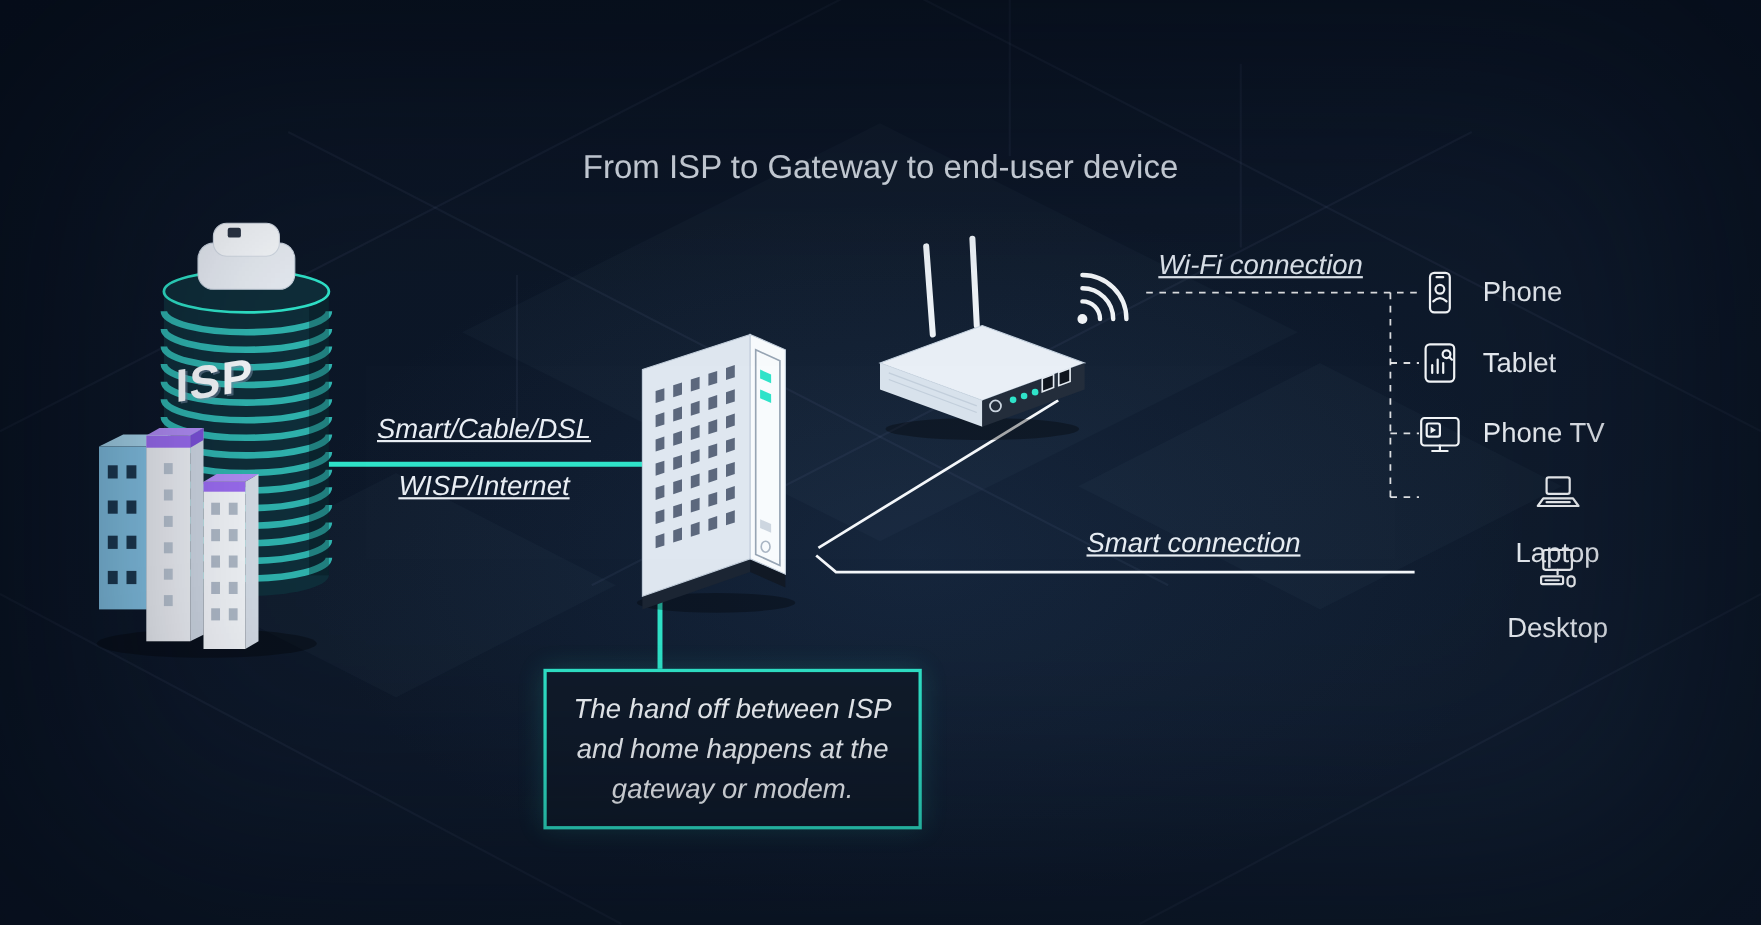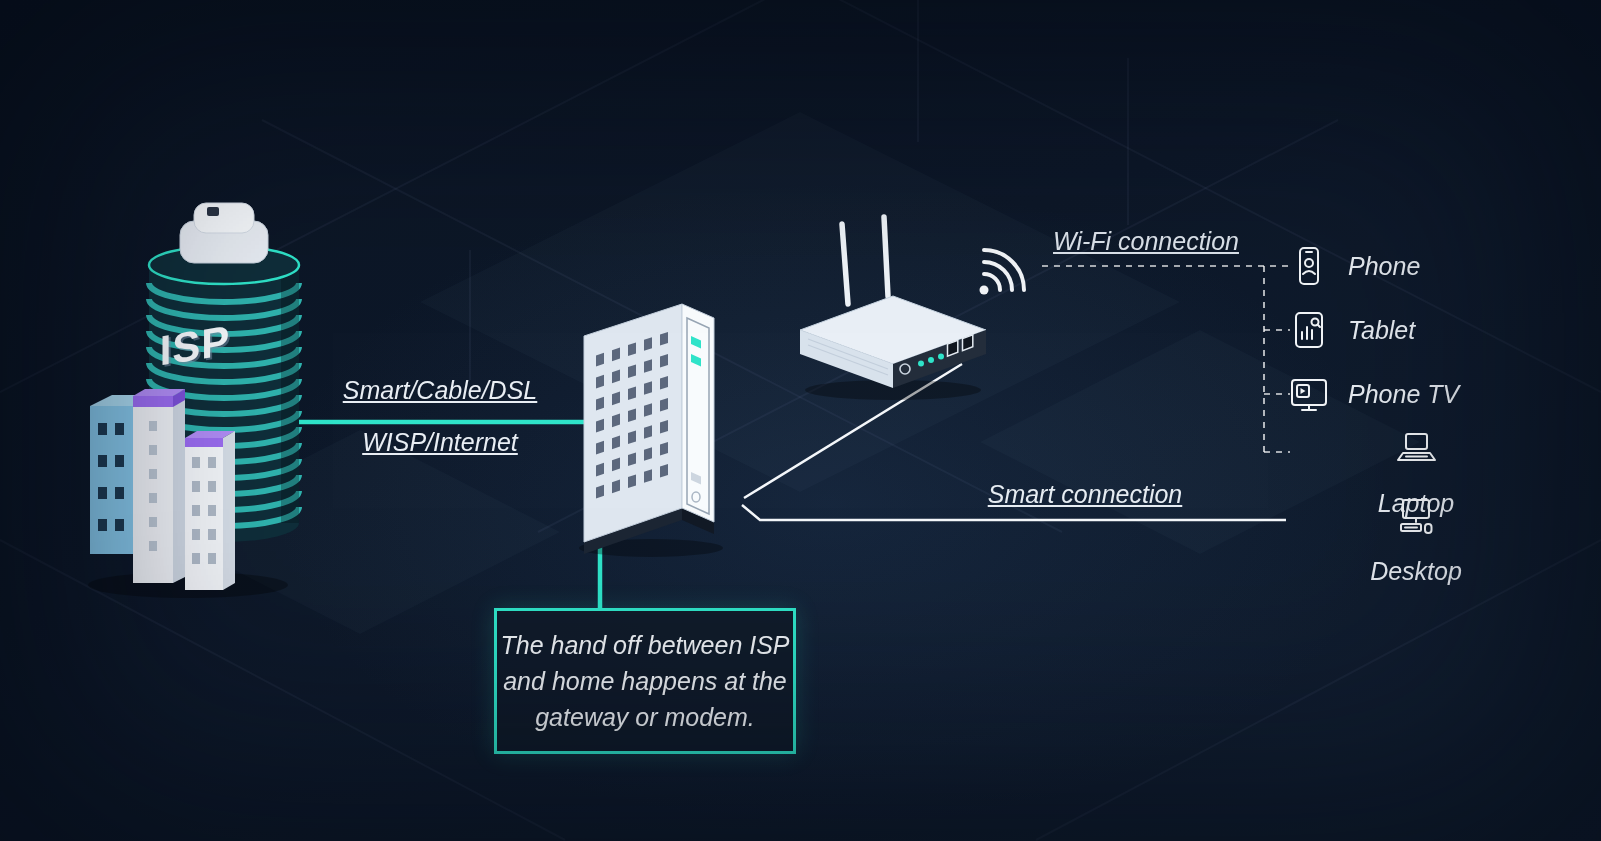--- a/index.html
+++ b/index.html
@@ -49,30 +49,30 @@
   }
   .modem-illu { left:576px; top:296px; width:164px; height:260px; }
   .router-illu{ left:788px; top:212px; width:210px; height:190px; }
   .wifi-illu  { left:972px; top:232px; width:70px;  height:70px;  }
 
   .device-row{
     position:absolute; left:1286px; height:50px; width:260px;
     display:flex; align-items:center; gap:16px;
   }
   .device-row .dlabel{
-    font-style:italic; font-size:25px; color:#e9eef4; white-space:nowrap;
+    font-size:25px; color:#e9eef4; white-space:nowrap;
   }
   .row-phone   { top:241px; }
   .row-tablet  { top:305px; }
   .row-smarttv { top:369px; }
   .row-laptop  { top:427px;flex-direction:column; }
   .row-desktop { top:495px;flex-direction:column; }
 
   .callout{
-    position:absolute; left:494px; top:608px; width:302px; height:146px;
+    position:absolute; left:494px; top:608px; width:344px; height:146px;
     border:3px solid #2fe3c9; background:rgba(16,27,42,0.88);
     display:flex; align-items:center; justify-content:center;
     box-shadow:0 0 22px rgba(47,227,201,0.18);
   }
   .callout .ctext{
     font-style:italic; font-size:25px; line-height:1.45; color:#eef2f6;
     text-align:center; width:322px;
   }
 </style>
 </head>
@@ -92,20 +92,21 @@
       <path d="M 918 0 L 918 142"></path>
       <path d="M 470 250 L 470 380"></path>
     </g>
     <g fill="rgba(175,205,245,0.028)">
       <polygon points="800,112 1180,302 800,492 420,302"></polygon>
       <polygon points="1200,330 1420,442 1200,554 980,442"></polygon>
       <polygon points="360,430 560,532 360,634 160,532"></polygon>
     </g>
   </svg>
 
+  <h2 class="subtitle">From ISP to Gateway to end-user device</h2>
 
   <svg class="abs" style="left:0;top:0" width="1601" height="841">
 
     <line x1="296" y1="422" x2="586" y2="422" stroke="#2fe3c9" stroke-width="4.5"></line>
 
     <line x1="600" y1="540" x2="600" y2="611" stroke="#2fe3c9" stroke-width="4.5"></line>
 
     <line x1="962" y1="364" x2="744" y2="498" stroke="#f4f7fa" stroke-width="2.5"></line>
 
     <polyline points="742,505 760,520 1286,520" fill="none" stroke="#f4f7fa" stroke-width="2.5"></polyline>

